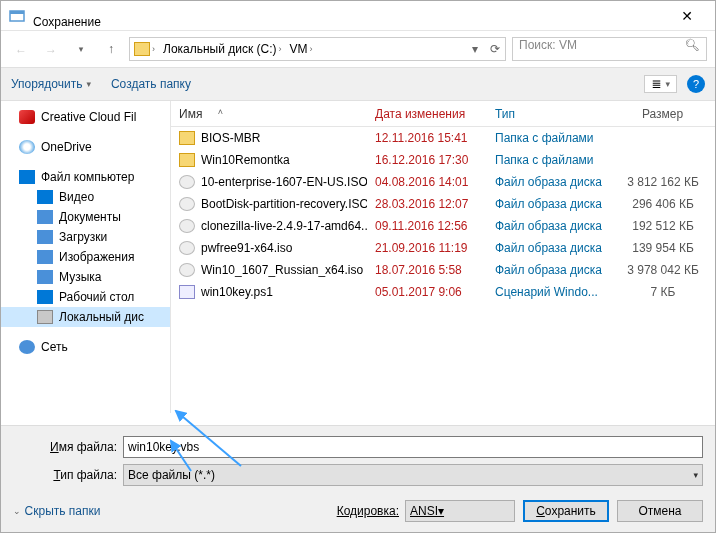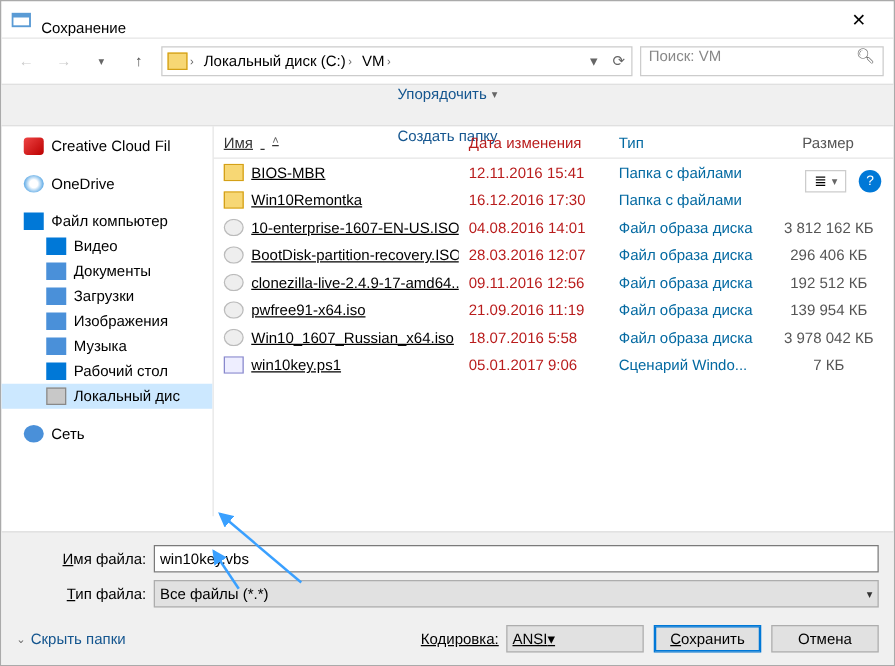--- a/index.html
+++ b/index.html
@@ -12,21 +12,21 @@
 .navbtn { width: 24px; height: 24px; display: inline-flex; align-items: center; justify-content: center; color: #555; cursor: pointer; }
 .navbtn.disabled { color: #ccc; }
 .addrwrap { flex: 1; height: 24px; border: 1px solid #ccc; display: flex; align-items: center; background: #fff; }
 .addrwrap .seg { padding: 0 4px; display: inline-flex; align-items: center; gap: 2px; height: 100%; cursor: pointer; }
 .addrwrap .drive-icon { width: 16px; height: 14px; background: #f7d774; border: 1px solid #d4a017; }
 .caret { font-size: 9px; color: #666; }
 .addr-btns { display: flex; margin-left: auto; }
 .addr-btns .b { width: 20px; text-align: center; cursor: pointer; color: #666; }
 .searchwrap { width: 195px; height: 24px; border: 1px solid #ccc; display: flex; align-items: flex-start; padding: 0 6px; color: #888; }
 .searchwrap .mag { margin-left: auto; color: #666; }
-.toolbar { height: 34px; background: #f0f0f0; border-top: 1px solid #e0e0e0; border-bottom: 1px solid #e0e0e0; display: flex; align-items: center; padding: 0 10px; gap: 20px; flex-direction: column; }
+.toolbar { height: 34px; background: #f0f0f0; border-top: 1px solid #e0e0e0; border-bottom: 1px solid #e0e0e0; display: flex; align-items: center; padding: 0 10px; gap: 20px; }
 .toolbar .link { color: #15568f; cursor: pointer; display: inline-flex; align-items: center; gap: 4px; }
 .toolbar .right { margin-left: auto; display: flex; align-items: center; gap: 10px; }
 .viewbox { border: 1px solid #ccc; padding: 1px 6px; background: #fff; display: inline-flex; gap: 4px; align-items: center; }
 .help { width: 18px; height: 18px; border-radius: 50%; background: #0078d7; color: #fff; display: inline-flex; align-items: center; justify-content: center; font-size: 11px; }
 .mainarea { display: flex; height: 312px; }
 .sidebar { width: 170px; border-right: 1px solid #e5e5e5; overflow-y: auto; padding: 6px 0; }
 .sidebar .node { display: flex; align-items: center; gap: 6px; padding: 3px 6px 3px 18px; cursor: pointer; white-space: nowrap; }
 .sidebar .node.child { padding-left: 36px; }
 .sidebar .node.sel { background: #cce8ff; }
 .sidebar .spacer { height: 10px; }
@@ -44,21 +44,21 @@
 .i-net { background: #4a90d9; border-radius: 50%; }
 .i-folder { background: #f7d774; border: 1px solid #d4a017; }
 .i-iso { background: #eee; border: 1px solid #bbb; border-radius: 50%; }
 .i-ps1 { background: #eef; border: 1px solid #88c; }
 .filearea { flex: 1; display: flex; flex-direction: column; }
 .fhdr { display: flex; border-bottom: 1px solid #e5e5e5; height: 26px; align-items: center; color: #333; user-select: none; }
 .fhdr .col { padding: 0 8px; border-right: 1px solid transparent; cursor: pointer; }
 .flist { flex: 1; overflow-y: auto; }
 .frow { display: flex; align-items: center; height: 22px; padding: 0; cursor: pointer; }
 .frow .c { padding: 0 8px; white-space: nowrap; overflow: hidden; text-overflow: ellipsis; }
-.cname { width: 196px; display: flex; gap: 6px; text-decoration: underline; }
+.cname { width: 196px; display: flex; gap: 6px; }
 .cdate { width: 120px; color: #b91c1c; }
 .ctype { width: 132px; color: #0369a1; }
 .csize { width: 88px; text-align: center; color: #555; }
 .bottompanel { position: absolute; bottom: 0; left: 0; right: 0; background: #f0f0f0; border-top: 1px solid #ddd; padding: 10px 12px; }
 .formrow { display: flex; align-items: center; margin-bottom: 6px; }
 .formrow label { width: 110px; text-align: right; padding-right: 6px; }
 .formrow label u { text-decoration: underline; }
 .txtin { flex: 1; height: 22px; border: 1px solid #7a7a7a; background: #fff; padding: 0 4px; font-size: 12px; }
 .combo { flex: 1; height: 22px; border: 1px solid #adadad; background: #e1e1e1; padding: 0 4px; display: flex; align-items: center; cursor: pointer; }
 .combo .dd { margin-left: auto; font-size: 9px; color: #333; }

